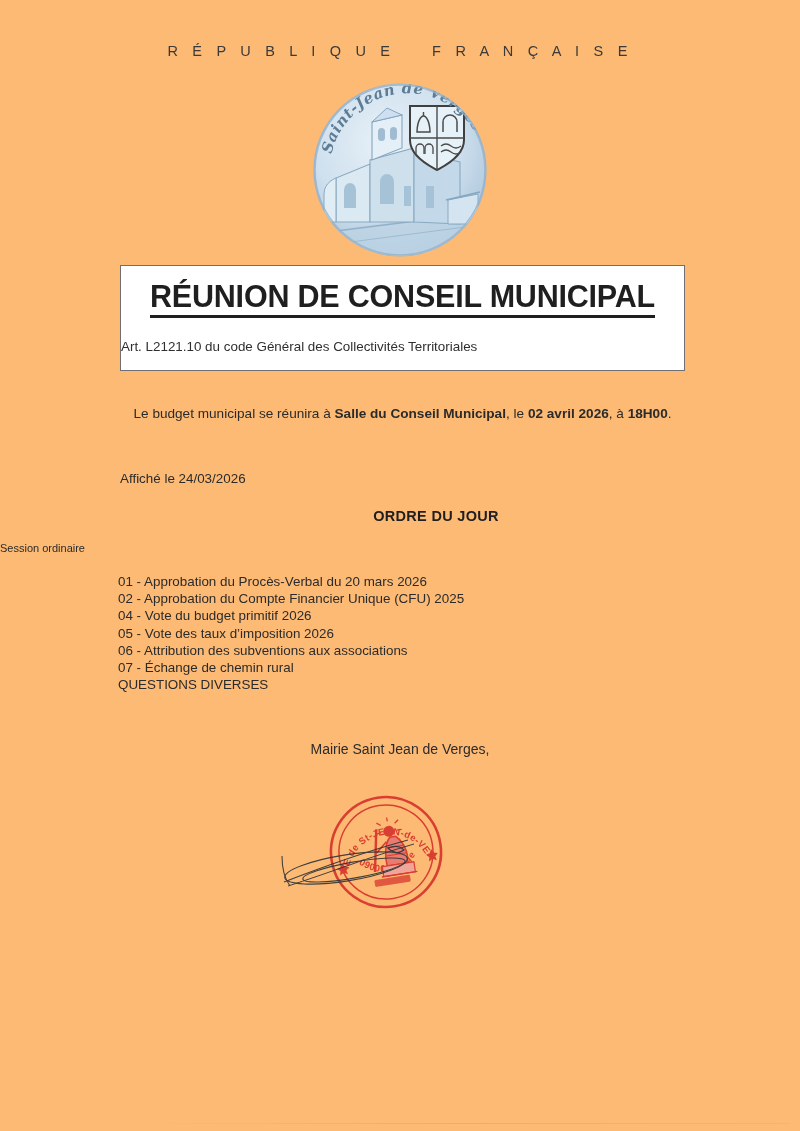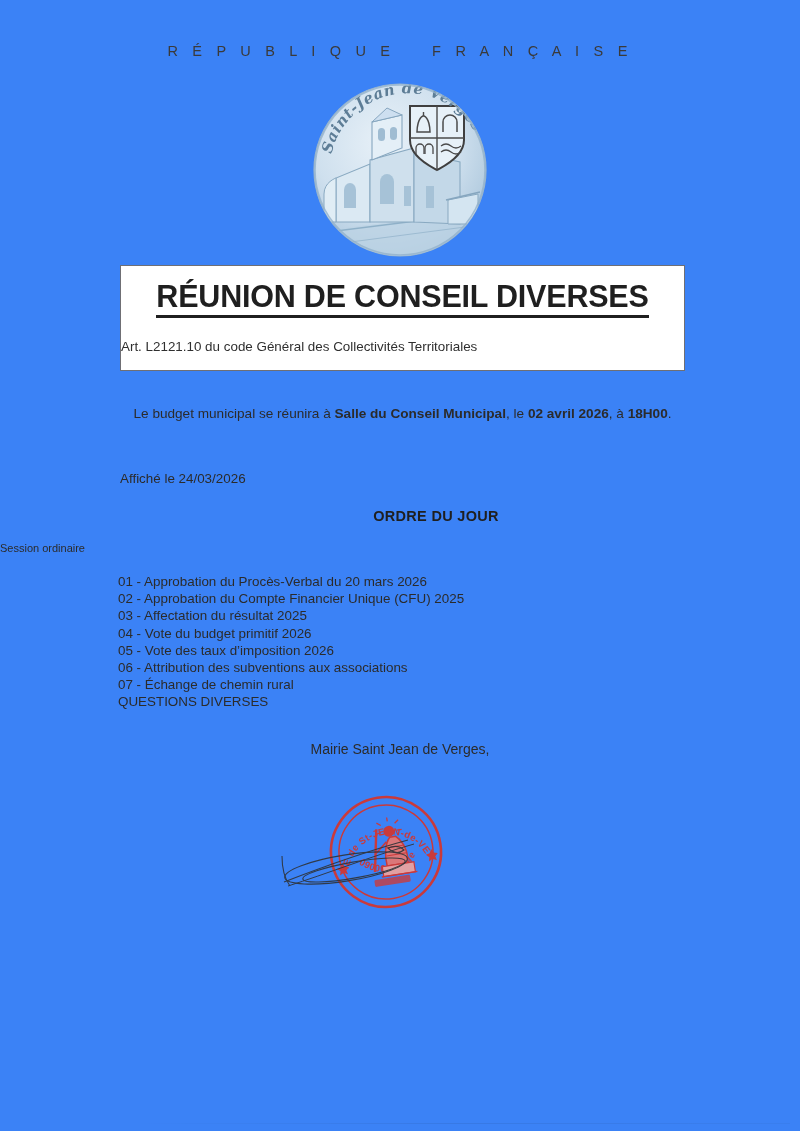--- a/index.html
+++ b/index.html
@@ -12,21 +12,21 @@
     height: 1131px;
     position: relative;
     font-family: "Liberation Sans", sans-serif;
     color: #2b2b2b;
     overflow: hidden;
   }
 
   .page {
     position: absolute;
     inset: 0;
-    background: #3b82f6;
+    background: #fdba74;
   }
 
   
   .republic-header {
     position: absolute;
     top: 43px;
     left: 0;
     width: 800px;
     text-align: center;
     font-size: 14.5px;
@@ -237,37 +237,36 @@
         <text font-family="'DejaVu Serif', serif" font-size="15" font-style="italic" font-weight="bold" fill="#5d7d96" letter-spacing="0.6">
           <textPath href="#arcpath" startOffset="4%">Saint-Jean de Verges</textPath>
         </text>
       </g>
       <circle cx="90" cy="88" r="85" fill="none" stroke="#93b2ca" stroke-width="1.6" opacity="0.8"></circle>
     </svg>
   </div>
 
   <div class="title-box">
     <div class="title-main">
-      <span>RÉUNION DE CONSEIL DIVERSES</span>
+      <span>RÉUNION DE CONSEIL MUNICIPAL</span>
     </div>
     <div class="title-sub">Art. L2121.10 du code Général des Collectivités Territoriales</div>
   </div>
 
   <div class="meeting-line"><span>Le budget municipal se réunira à </span><b>Salle du Conseil Municipal</b><span>, le </span><b>02 avril 2026</b><span>, à </span><b>18H00</b><span>.</span></div>
 
   <div class="posted-line">Affiché le 24/03/2026</div>
 
   <div class="agenda-title">ORDRE DU JOUR</div>
 
   <div class="session-line">Session ordinaire</div>
 
   <ul class="agenda-list" id="agenda-list">
       <li>01 - Approbation du Procès-Verbal du 20 mars 2026</li>
       <li>02 - Approbation du Compte Financier Unique (CFU) 2025</li>
-      <li>03 - Affectation du résultat 2025</li>
       <li>04 - Vote du budget primitif 2026</li>
       <li>05 - Vote des taux d’imposition 2026</li>
       <li>06 - Attribution des subventions aux associations</li>
       <li>07 - Échange de chemin rural</li>
       <li>QUESTIONS DIVERSES</li>
     </ul>
 
   <div class="closing-line">Mairie Saint Jean de Verges,</div>
 
   <div class="stamp-area">

